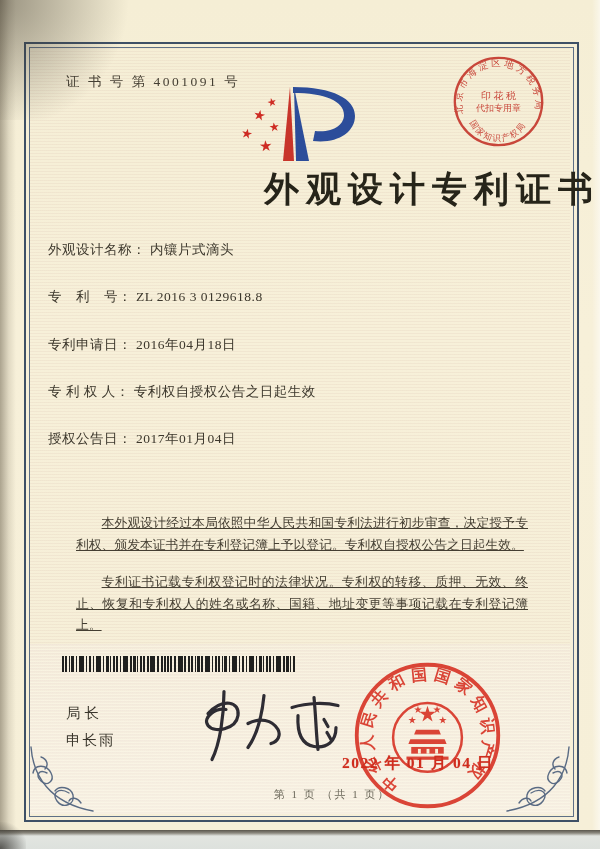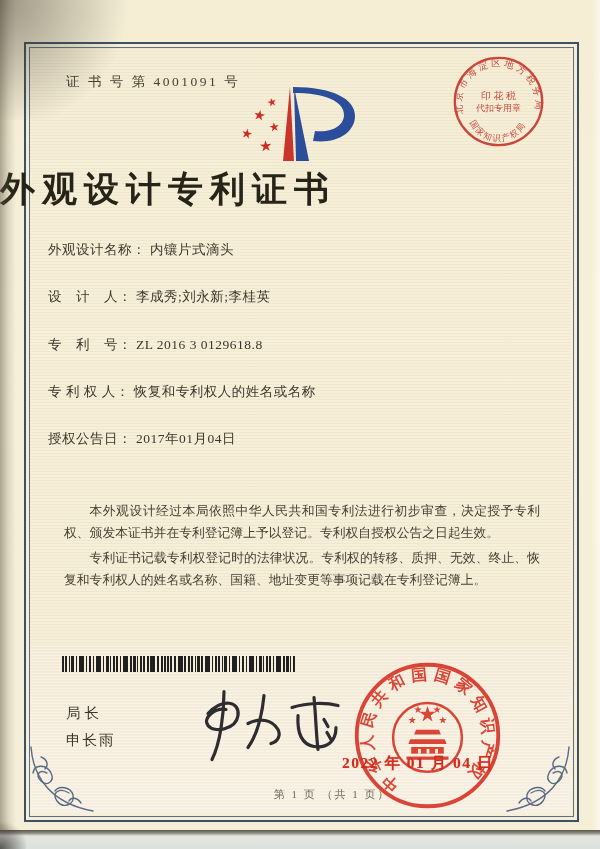--- a/index.html
+++ b/index.html
@@ -35,29 +35,29 @@
       repeating-linear-gradient(180deg,rgba(195,150,150,.16) 0 1px,rgba(0,0,0,0) 1px 3px);}
   .corner-orn{position:absolute;width:70px;height:70px;}
   .corner-orn.bl{left:29px;top:745px;transform:scaleX(-1);}
   .corner-orn.br{left:501px;top:745px;}
   
   .cert-no{position:absolute;left:66px;top:73px;font-size:13.5px;color:#453f33;
     letter-spacing:2.5px;}
   .tax-stamp{position:absolute;left:451px;top:54px;width:95px;height:95px;opacity:.92;}
   .logo{position:absolute;left:233px;top:85px;width:132px;height:80px;}
   .logo .star{position:absolute;color:#ce2b23;line-height:1;}
-  .title{position:absolute;left:0;top:166px;width:600px;text-align:left;
+  .title{position:absolute;left:0;top:166px;width:600px;text-align:right;
     font-size:35px;font-weight:bold;color:#262419;letter-spacing:7px;}
   .fields{position:absolute;left:48px;top:241px;width:470px;}
   .field-row{height:47.3px;font-size:13.5px;color:#3c372c;letter-spacing:.5px;white-space:nowrap;}
   .field-row .lbl{display:inline-block;}
   .field-row .val{display:inline-block;margin-left:4px;}
   .paragraphs{position:absolute;left:60px;top:497px;width:484px;
     font-size:12.8px;line-height:21.6px;color:#443e32;text-align:justify;}
-  .paragraphs p{margin:4px;text-indent:2em;}
+  .paragraphs p{margin:16px;text-indent:2em;text-decoration:underline;}
   .barcode{position:absolute;left:62px;top:656px;width:233px;height:16px;
     background:
       repeating-linear-gradient(90deg,#20201e 0 1.6px,rgba(0,0,0,0) 1.6px 3.4px),
       repeating-linear-gradient(90deg,#20201e 0 2.4px,rgba(0,0,0,0) 2.4px 9px);}
   .officer-title{position:absolute;left:66px;top:704px;font-size:14.5px;color:#3a362c;letter-spacing:4px;text-align:center;}
   .officer-name{position:absolute;left:66px;top:731px;font-size:14.5px;color:#3a362c;letter-spacing:2px;}
   .signature{position:absolute;left:178px;top:678px;width:170px;height:95px;}
   .main-seal{position:absolute;left:351px;top:659px;width:153px;height:153px;opacity:.93;}
   .seal-date{position:absolute;left:342px;top:753px;font-size:15.5px;color:#cf2d1e;
     font-weight:bold;letter-spacing:1.5px;white-space:nowrap;text-shadow:0 0 1px rgba(207,45,30,.4);}
@@ -125,27 +125,27 @@
   <span class="star" style="left:26px;top:54px;font-size:15px;transform:rotate(-5deg);">★</span>
 </div>
 
 <div class="title">外观设计专利证书</div>
 
 <div class="fields">
   <div class="field-row">
     <span class="lbl">外观设计名称：</span><span class="val">内镶片式滴头</span>
   </div>
   <div class="field-row">
-    <span class="lbl">设　计　人：</span><span class="val">李成秀;刘永新;李桂英</span>
-  </div>
-  <div class="field-row">
     <span class="lbl">专　利　号：</span><span class="val">ZL 2016 3 0129618.8</span>
   </div>
   <div class="field-row">
-    <span class="lbl">专 利 权 人：</span><span class="val">恢复和专利权人的姓名或名称</span>
+    <span class="lbl">专利申请日：</span><span class="val">2016年04月18日</span>
+  </div>
+  <div class="field-row">
+    <span class="lbl">专 利 权 人：</span><span class="val">专利权自授权公告之日起生效</span>
   </div>
   <div class="field-row">
     <span class="lbl">授权公告日：</span><span class="val">2017年01月04日</span>
   </div>
 </div>
 
 <div class="paragraphs">
   <p>本外观设计经过本局依照中华人民共和国专利法进行初步审查，决定授予专利权、颁发本证书并在专利登记簿上予以登记。专利权自授权公告之日起生效。</p>
   <p>专利证书记载专利权登记时的法律状况。专利权的转移、质押、无效、终止、恢复和专利权人的姓名或名称、国籍、地址变更等事项记载在专利登记簿上。</p>
 </div>

